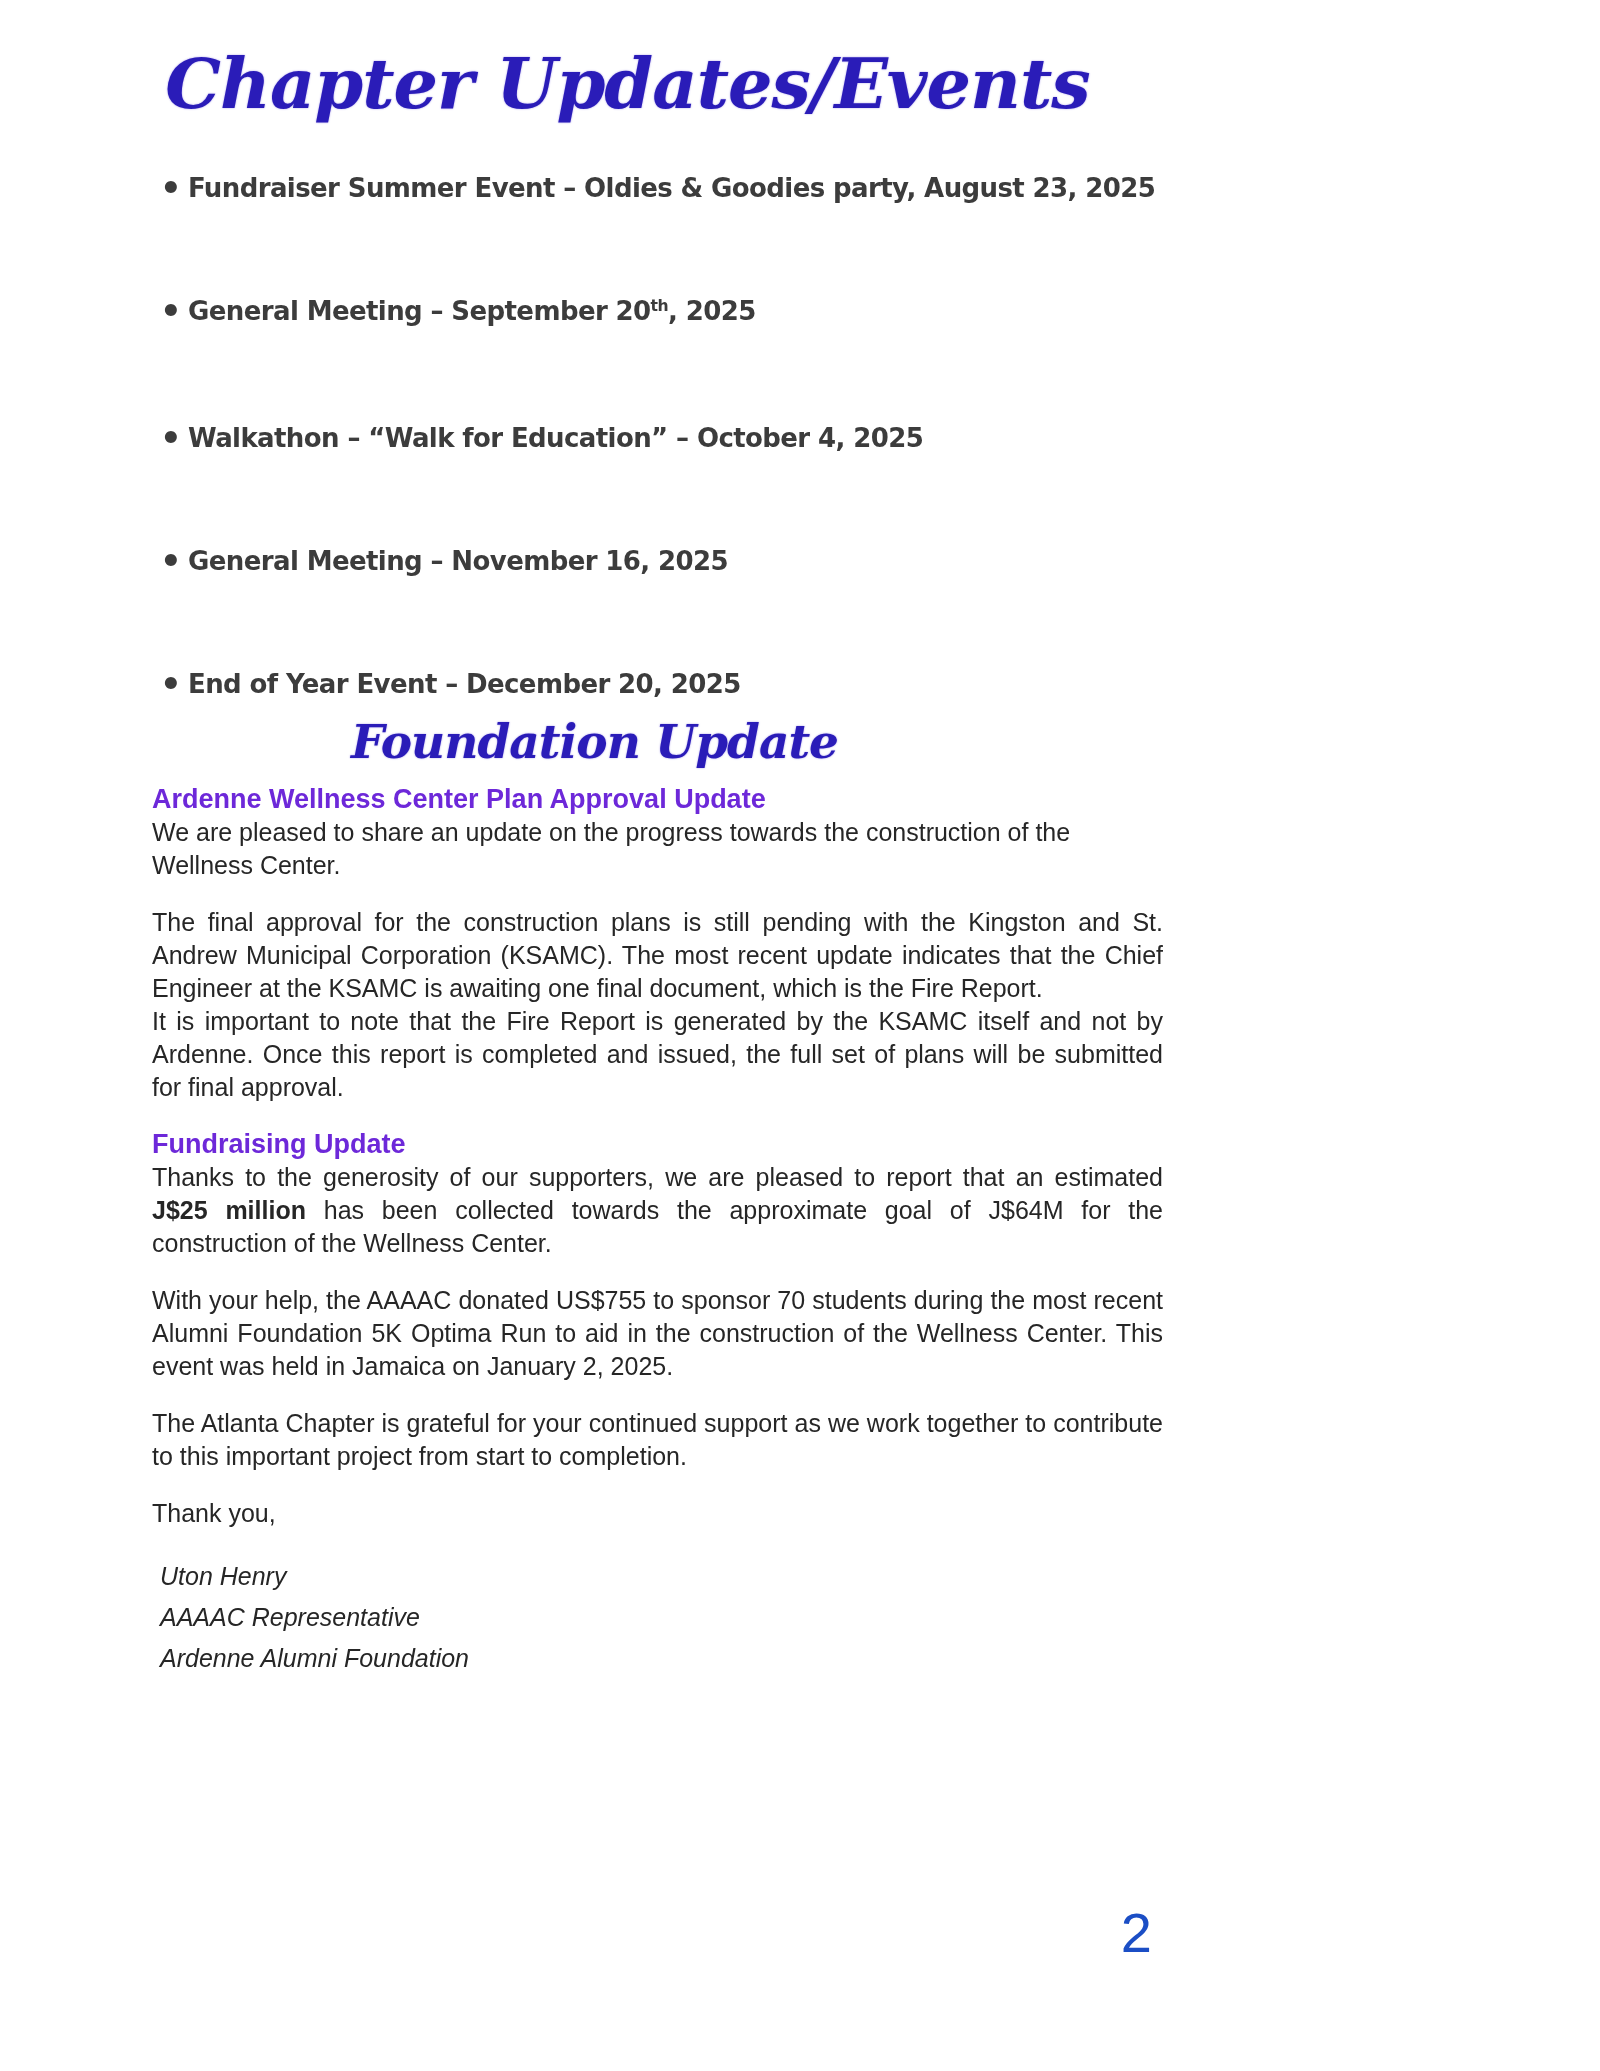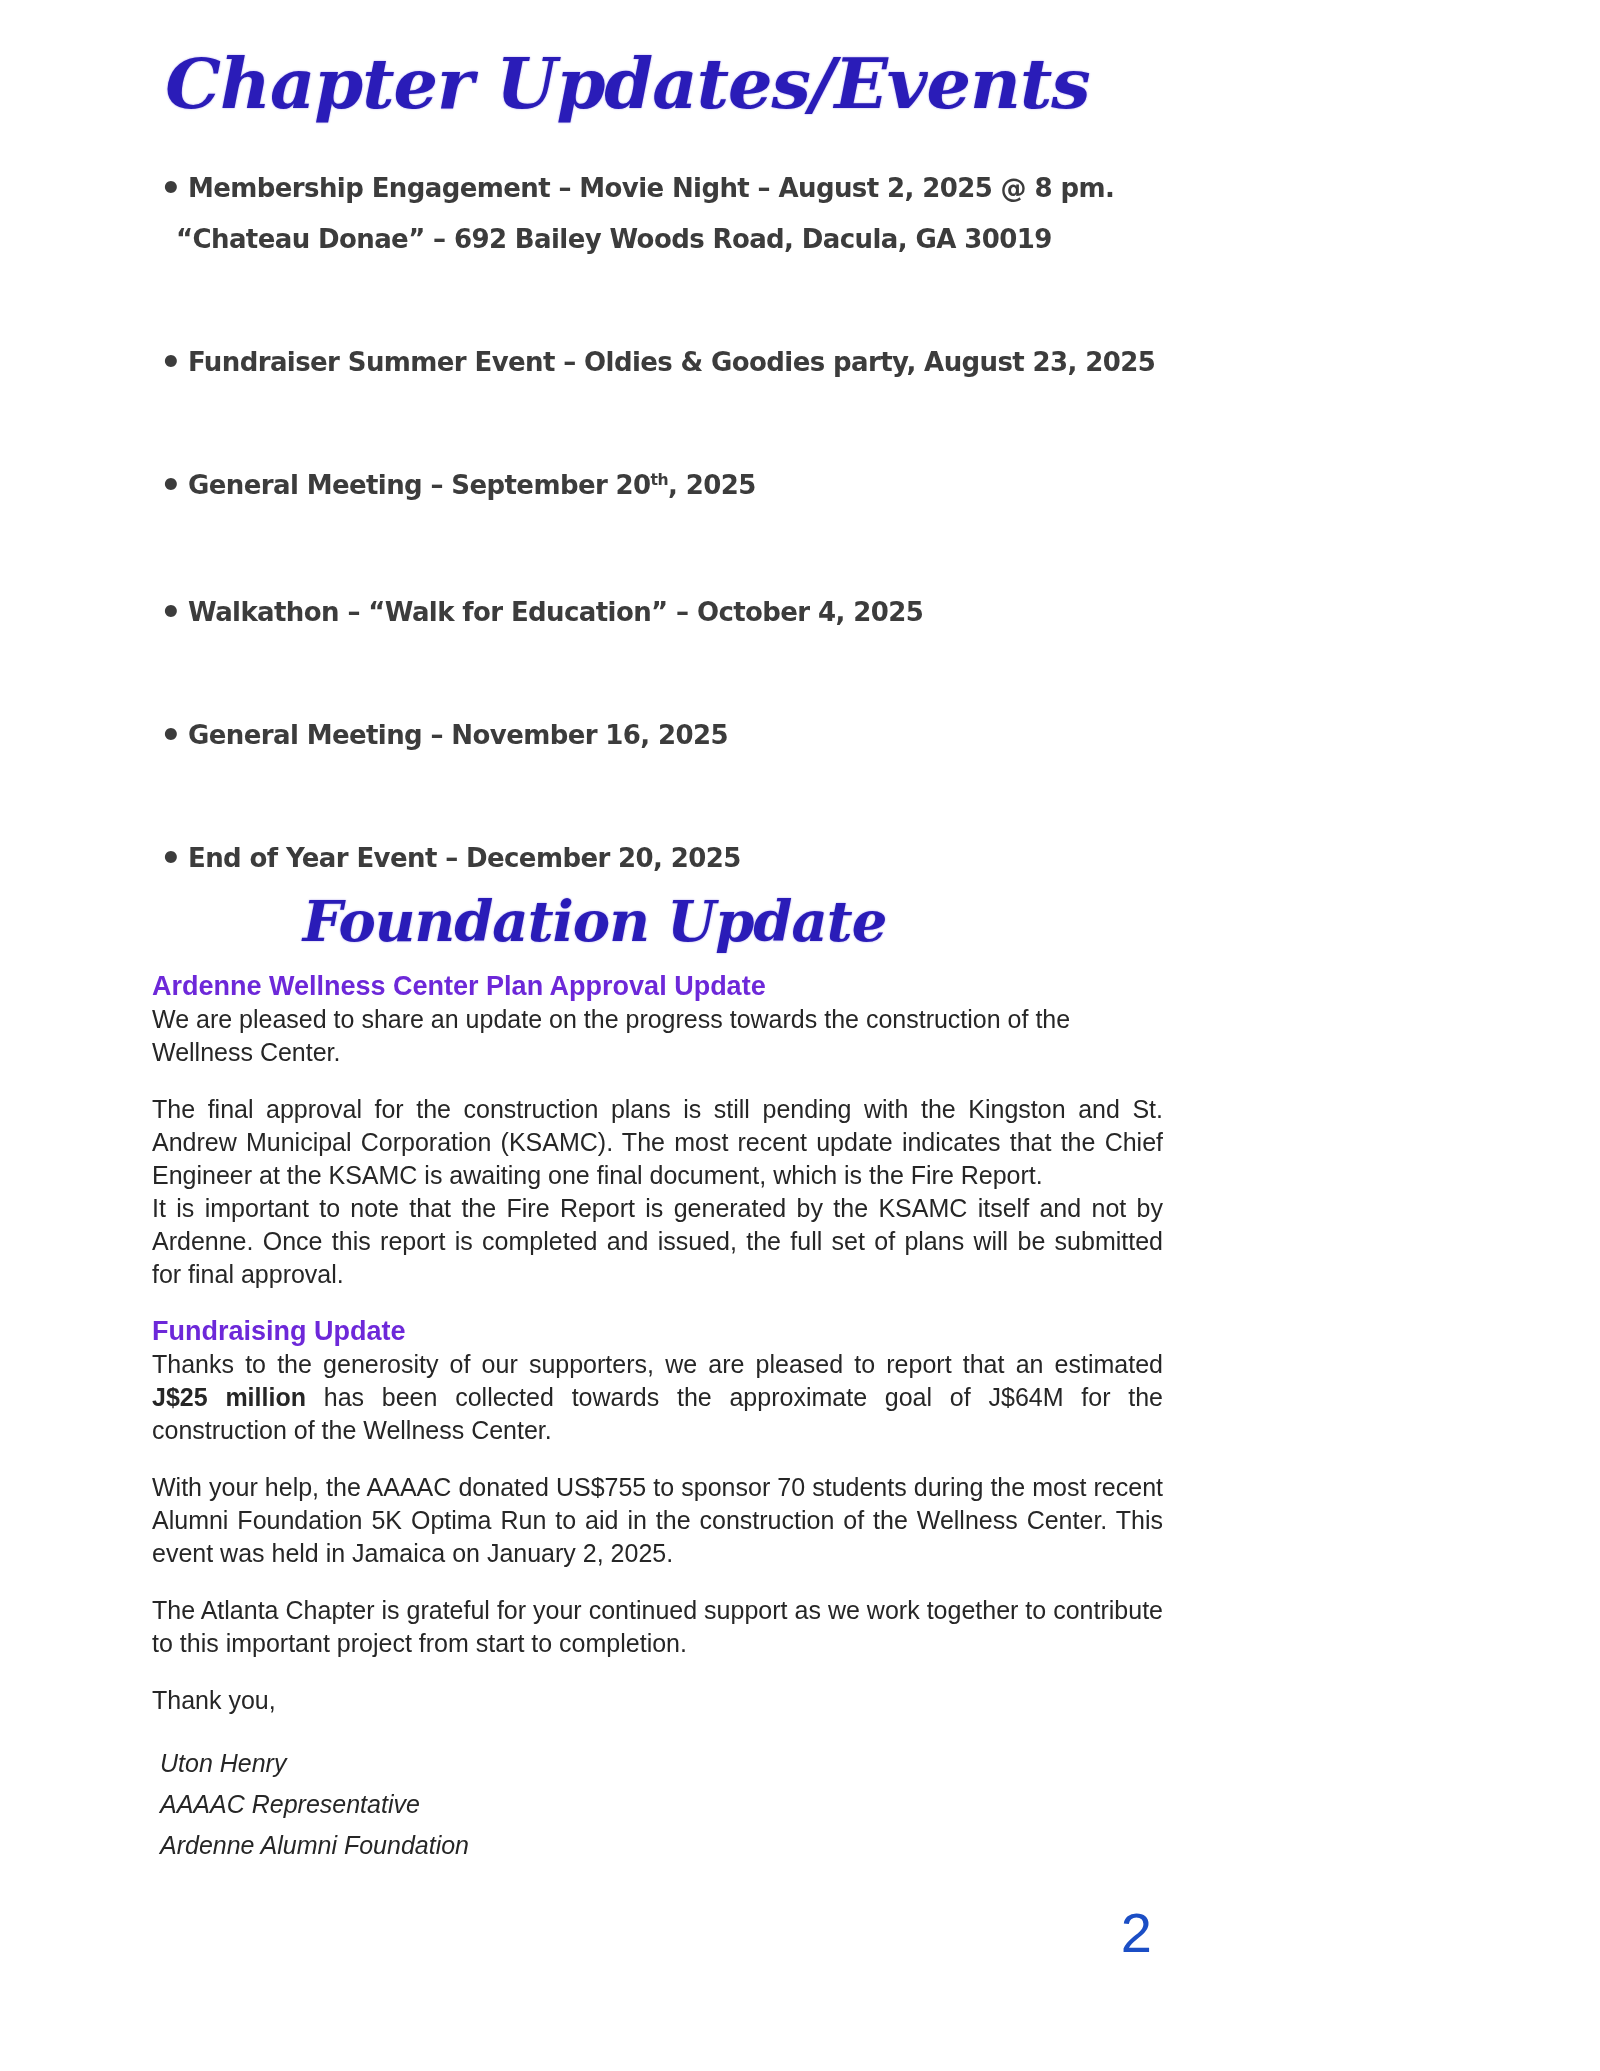--- a/index.html
+++ b/index.html
@@ -25,21 +25,21 @@
     letter-spacing: -1px;
     text-shadow: 0 0 2px #a89ce8;
     margin: 0;
   }
   .events-title {
     font-size: 70px;
     line-height: 1.3;
     margin-right: 60px;
   }
   .foundation-title {
-    font-size: 56px;
+    font-size: 47px;
     line-height: 1.35;
     margin: 0 126px 10px 0;
     font-style: italic;
   }
 
   
   .events-list {
     list-style: none;
     margin: 34px 0 0 0;
     padding: 0;
@@ -102,24 +102,20 @@
 </style>
 </head>
 <body>
 
 <div class="page">
 
   <h1 class="big-title events-title">Chapter Updates/Events</h1>
 
   <ul class="events-list">
     <li>
-      <span>Membership Engagement – Movie Night – August 2, 2025 @ 8 pm.</span>
-      <div class="event-detail">“Chateau Donae”  – 692 Bailey Woods Road, Dacula, GA 30019</div>
-    </li>
-    <li>
       <span>Fundraiser Summer Event – Oldies &amp; Goodies party, August 23, 2025</span>
     </li>
     <li>
       <span>General Meeting – September 20</span><span class="event-sup">th</span><span>, 2025</span>
     </li>
     <li>
       <span>Walkathon – “Walk for Education” – October 4, 2025</span>
     </li>
     <li>
       <span>General Meeting – November 16, 2025</span>

